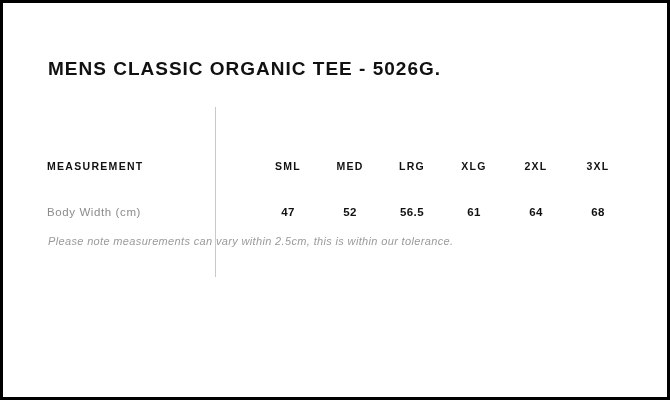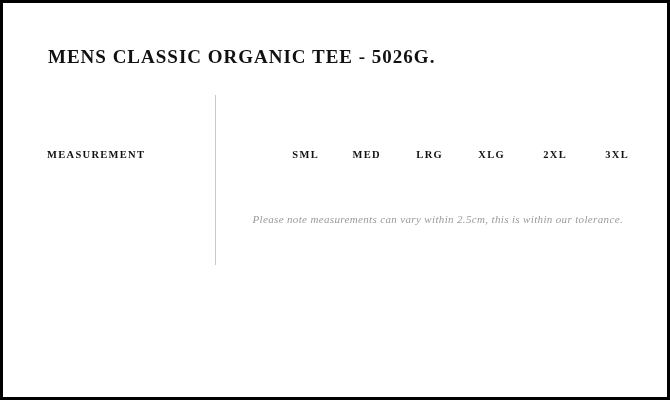--- a/index.html
+++ b/index.html
@@ -20,23 +20,22 @@
     box-sizing: border-box;
     border: 3px solid #000000;
     background: #ffffff;
   }
   .inner {
     position: absolute;
     left: 0;
     top: 0;
     right: 0;
     bottom: 0;
-    padding: 42px 44px 0 44px;
+    padding: 54px 44px 0 44px;
     box-sizing: border-box;
-    font-family: Liberation Serif, serif;
   }
   .title {
     font-size: 19px;
     font-weight: bold;
     letter-spacing: 1.0px;
     color: #111111;
     margin: 0;
     padding: 0 0 0 1px;
     line-height: 24px;
     white-space: nowrap;
@@ -72,44 +71,42 @@
     letter-spacing: 1.3px;
     color: #111111;
     width: 210px;
     padding-left: 1px;
   }
   th.size-head {
     font-size: 10.5px;
     font-weight: bold;
     letter-spacing: 1.3px;
     color: #111111;
-    text-align: right;
+    text-align: center;
   }
   td.row-label {
     text-align: left;
     font-size: 11.5px;
     letter-spacing: 0.6px;
     color: #8c8c8c;
     padding-left: 1px;
   }
   td.value {
     text-align: center;
     font-size: 11.5px;
     font-weight: bold;
     letter-spacing: 0.4px;
     color: #111111;
   }
   .note {
-    margin-top: 36px;
     font-size: 11px;
     font-style: italic;
     letter-spacing: 0.35px;
     color: #9a9a9a;
     padding-left: 1px;
-    text-align: right;
   }
 </style>
 </head>
 <body>
 
 <div class="page">
   <div class="inner">
 
     <h1 class="title">MENS CLASSIC ORGANIC TEE - 5026G.</h1>
 
@@ -122,20 +119,29 @@
             <th class="measure-head">MEASUREMENT</th>
             <th class="size-head">SML</th>
             <th class="size-head">MED</th>
             <th class="size-head">LRG</th>
             <th class="size-head">XLG</th>
             <th class="size-head">2XL</th>
             <th class="size-head">3XL</th>
           </tr>
         </thead>
         <tbody>
+          <tr>
+            <td class="row-label">Body Width (cm)</td>
+            <td class="value">47</td>
+            <td class="value">52</td>
+            <td class="value">56.5</td>
+            <td class="value">61</td>
+            <td class="value">64</td>
+            <td class="value">68</td>
+          </tr>
         </tbody>
       </table>
     </div>
 
     <div class="note">Please note measurements can vary within 2.5cm, this is within our tolerance.</div>
 
   </div>
 </div>
 
 </body></html>

